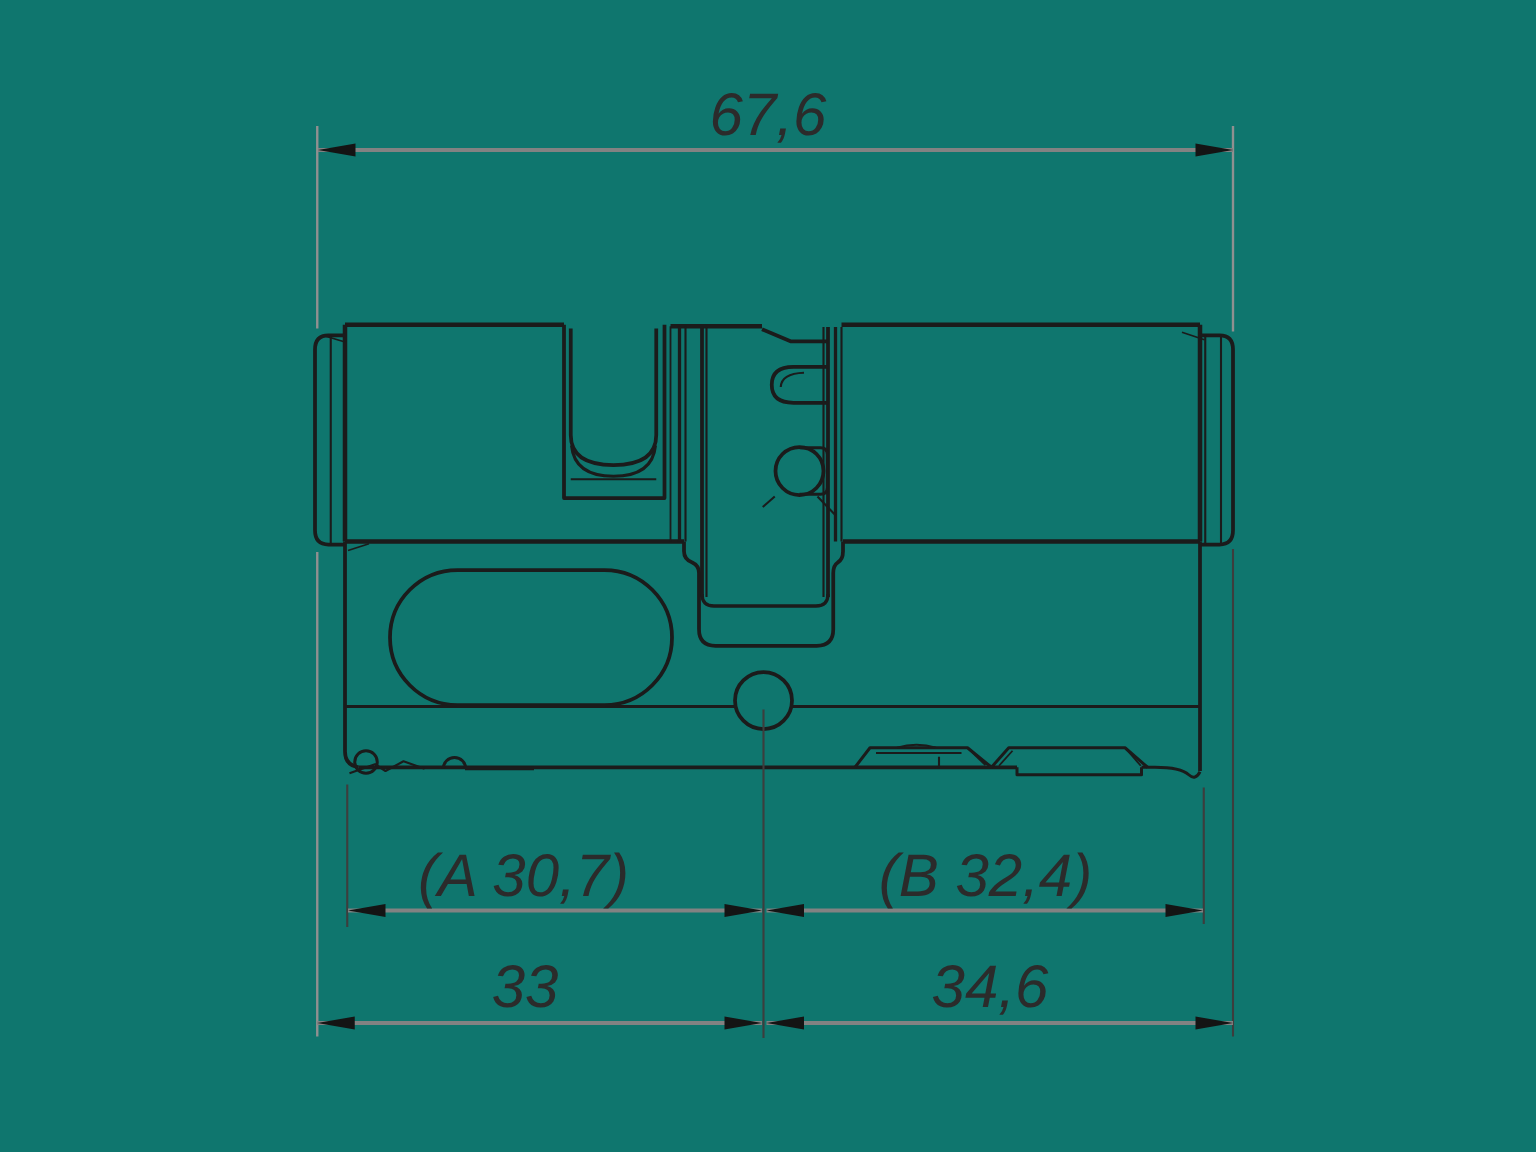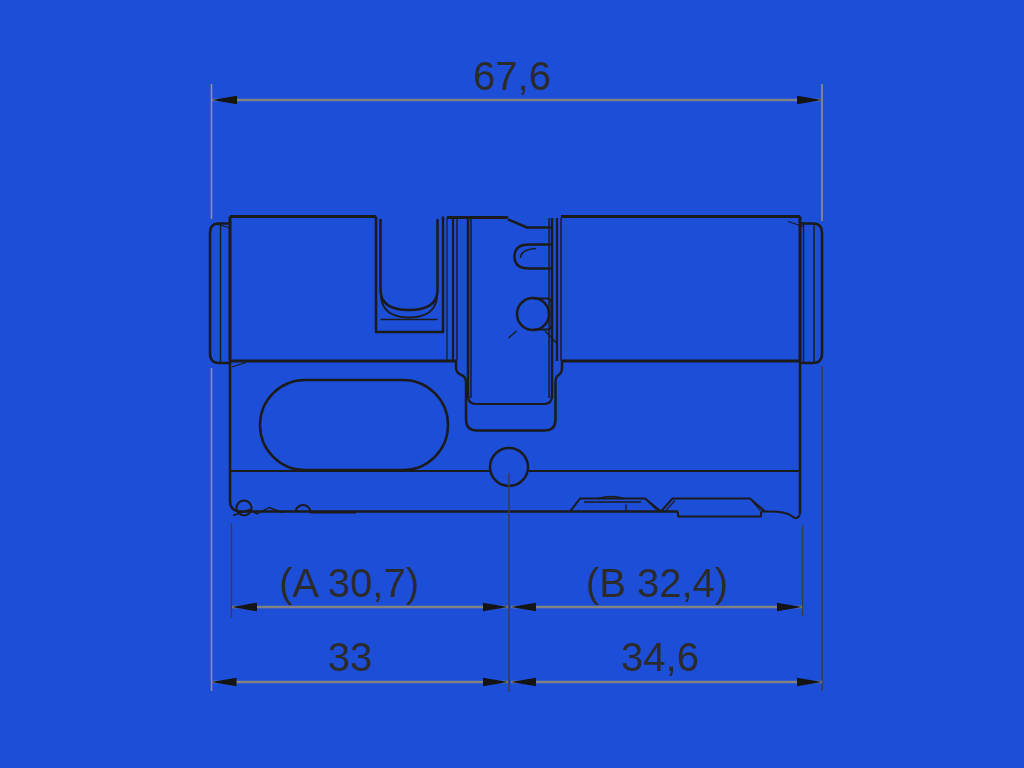--- a/index.html
+++ b/index.html
@@ -1,16 +1,16 @@
 <!DOCTYPE html>
 <html><head>
 <meta charset="utf-8">
 <style>
   html,body{margin:0;padding:0;background:#ffffff;}
-  .page{width:1024px;height:768px;background:#1d4ed8;position:relative;overflow:hidden;}
+  .page{width:1024px;height:768px;background:#0f766e;position:relative;overflow:hidden;font-style:italic;}
   svg{display:block;}
   .ol{stroke:#1b1b1b;fill:none;stroke-linecap:butt;stroke-linejoin:round;}
   .w3{stroke-width:3;}
   .w25{stroke-width:2.5;}
   .w22{stroke-width:2.2;}
   .w2{stroke-width:2;}
   .w14{stroke-width:1.4;}
   .w12{stroke-width:1.2;}
   .dim{stroke:#828282;stroke-width:2.6;fill:none;}
   .ext{stroke:#909090;stroke-width:1.6;fill:none;}

